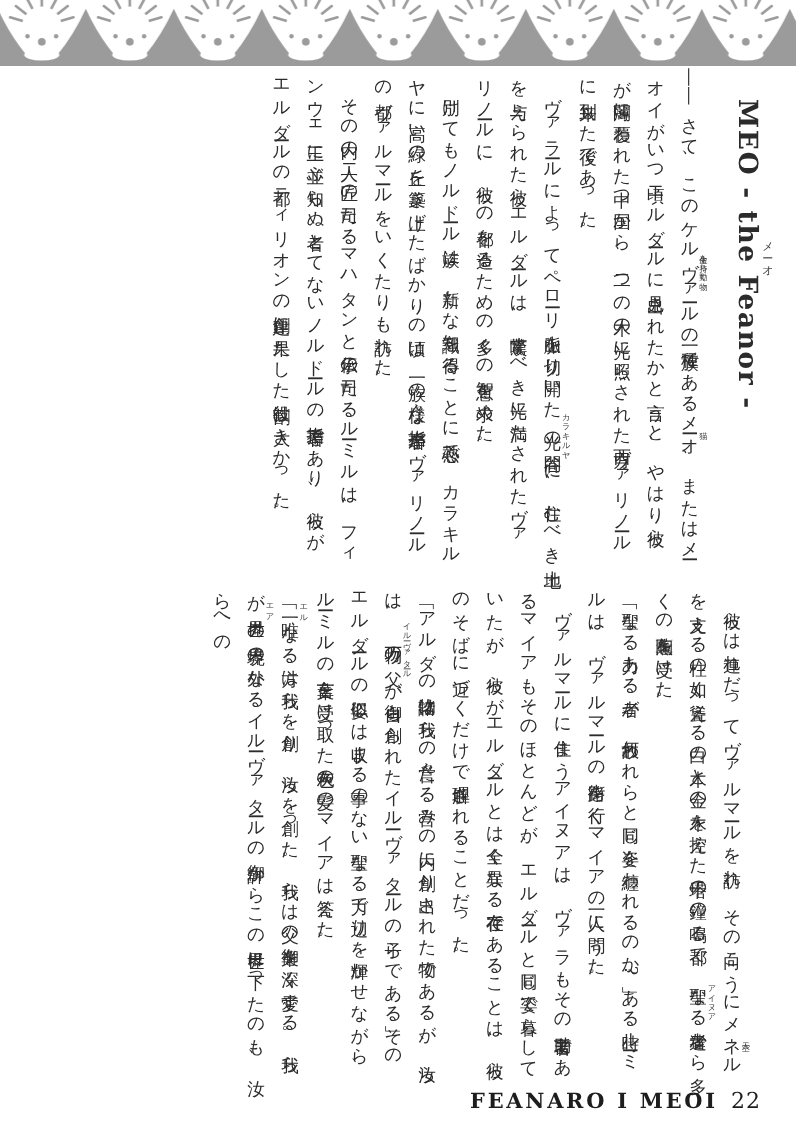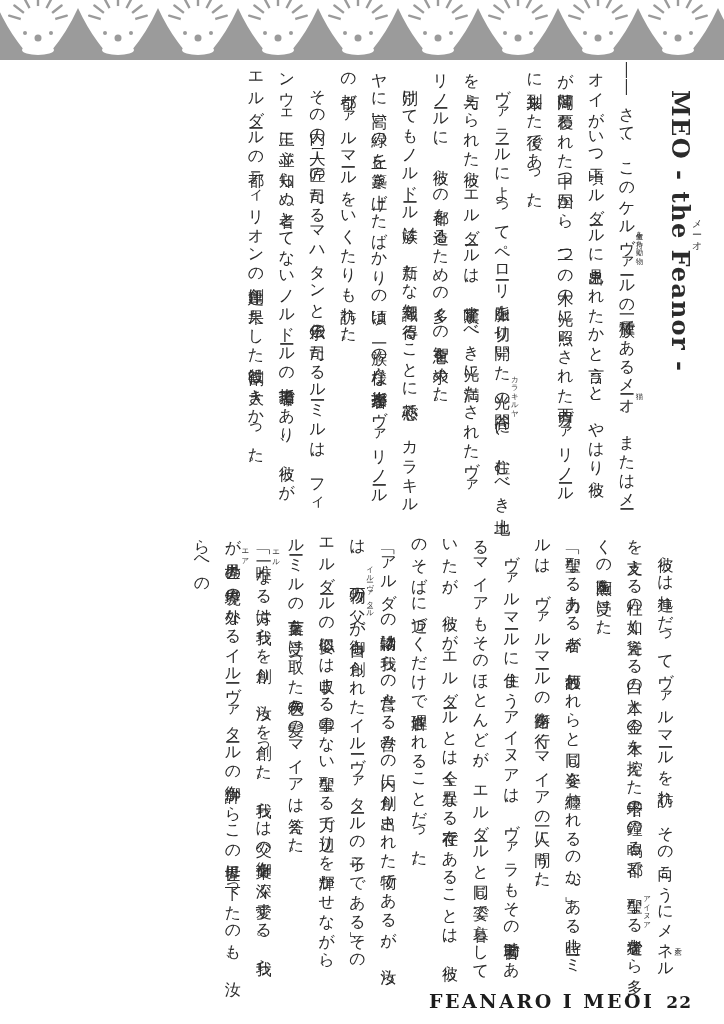--- a/index.html
+++ b/index.html
@@ -52,21 +52,21 @@
 
   
   .footer {
     position: absolute;
     right: 32px; bottom: 12px;
     font-size: 19px;
     color: #1d1d1d;
     white-space: nowrap;
   }
   .footer-book-title { font-weight: bold; letter-spacing: 2.5px; }
-  .footer-page-number { margin-left: 12px; font-size: 17px; letter-spacing: 1px; font-weight: bold; }
+  .footer-page-number { margin-left: 12px; font-size: 20px; letter-spacing: 1px; }
 </style>
 </head>
 <body>
 
 <div class="ornament">
   <svg width="724" height="60" aria-hidden="true">
     <defs>
       <pattern id="lace" width="80" height="60" patternUnits="userSpaceOnUse" patternTransform="translate(18,0)">
 
         <g stroke="#9b9b9b" stroke-width="2.4" stroke-linecap="round">

